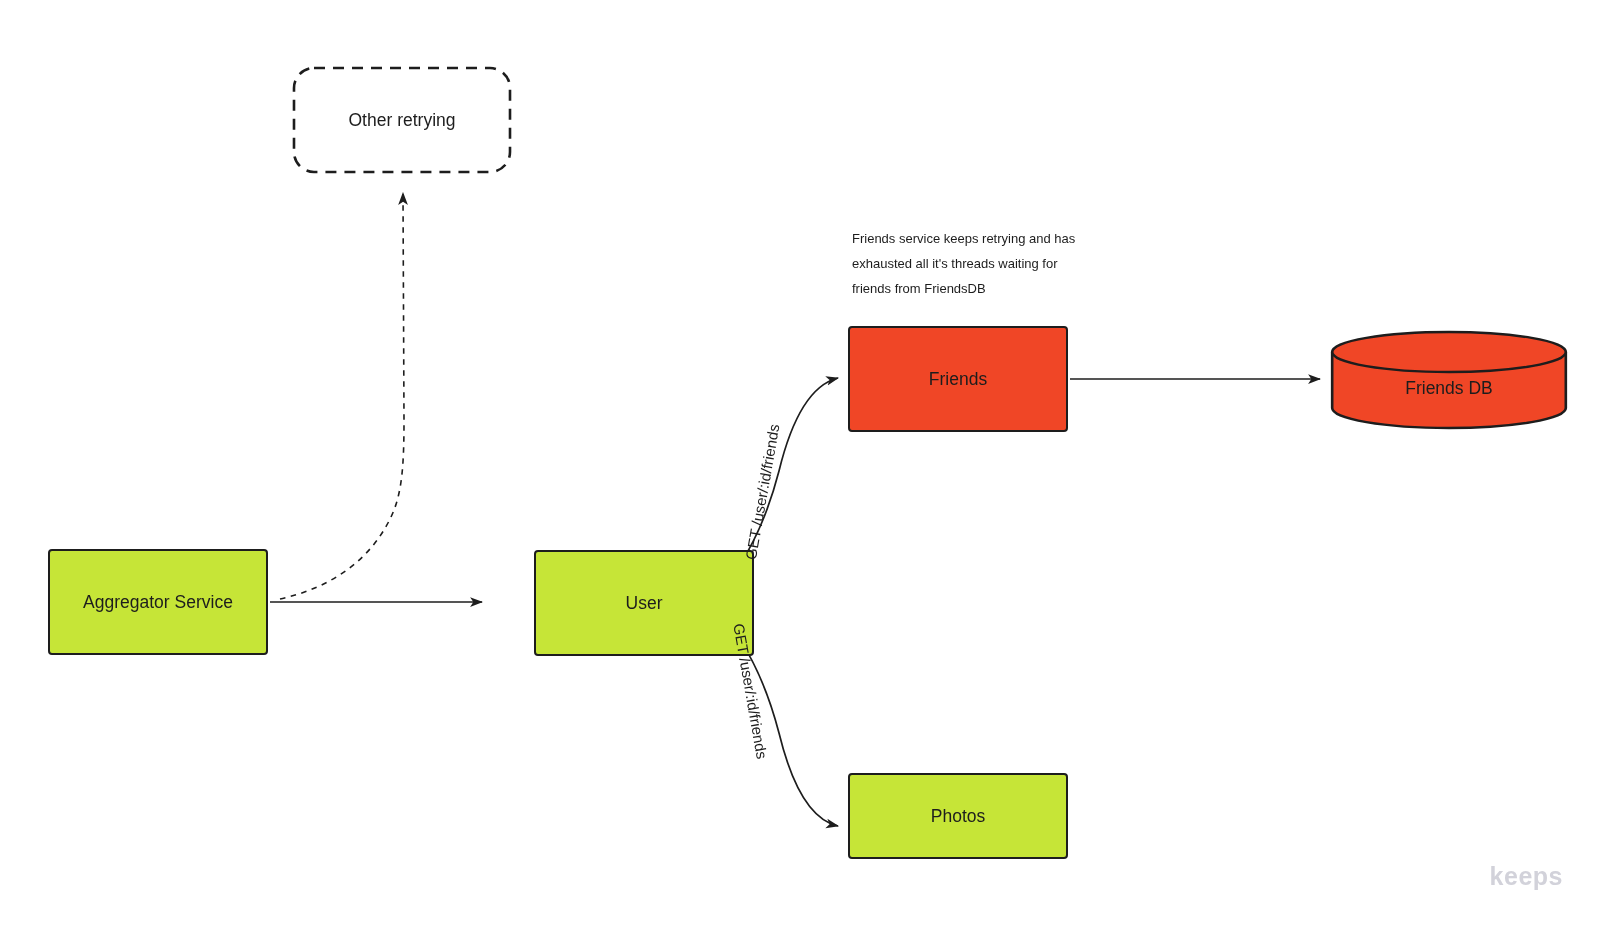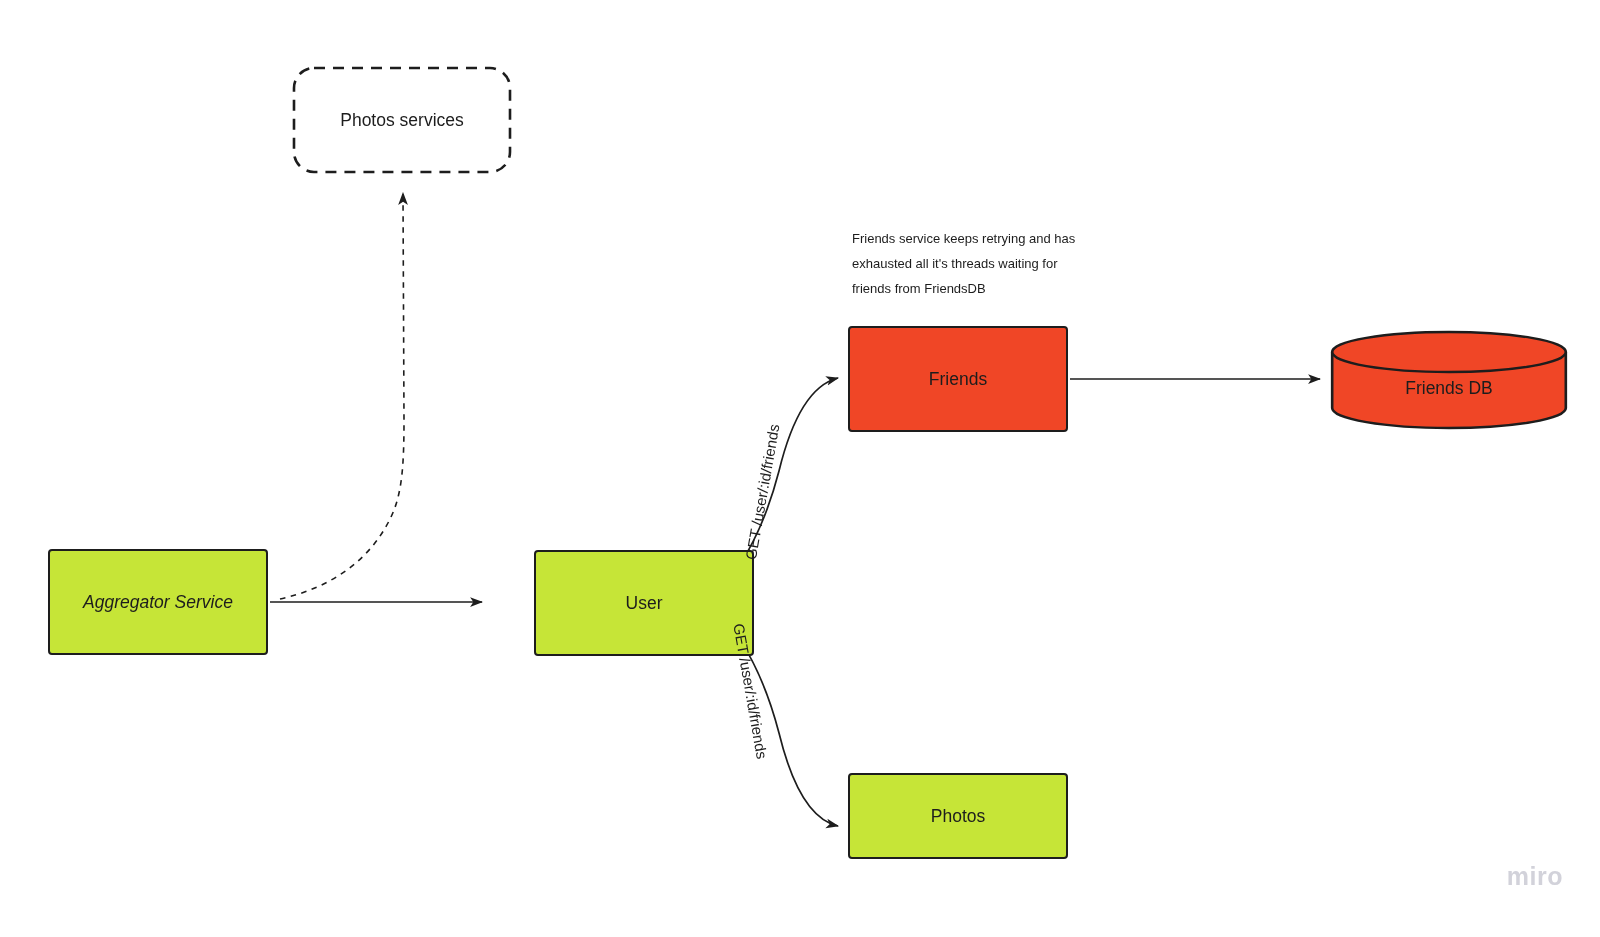--- a/index.html
+++ b/index.html
@@ -112,24 +112,24 @@
 
     <path d="M 711 604 C 746 638 766 683 779 733 C 789 774 806 819 838 826" fill="none" stroke="#1d1d1d" stroke-width="1.7" marker-end="url(#arrow)"></path>
 
     <path d="M 1070 379 L 1320 379" fill="none" stroke="#1d1d1d" stroke-width="1.7" marker-end="url(#arrow)"></path>
   </svg>
 
   <div class="node dashed-rect" style="left:292px; top:66px; width:220px; height:108px;">
     <svg class="dash-border" viewBox="0 0 220 108" preserveAspectRatio="none">
       <rect x="2" y="2" width="216" height="104" rx="20" ry="20" fill="#ffffff" stroke="#1d1d1d" stroke-width="2.6" stroke-dasharray="11 8"></rect>
     </svg>
-    <span>Photos services</span>
+    <span>Other retrying</span>
   </div>
 
-  <div class="node rect green" style="left:48px; top:549px; width:220px; height:106px;font-style:italic;">
+  <div class="node rect green" style="left:48px; top:549px; width:220px; height:106px;">
     <span>Aggregator Service</span>
   </div>
 
   <div class="node rect green" style="left:490px; top:550px; width:220px; height:106px;margin-left:44px;">
     <span>User</span>
   </div>
 
   <div class="node rect red" style="left:848px; top:326px; width:220px; height:106px;">
     <span>Friends</span>
   </div>
@@ -148,15 +148,15 @@
 
   <div class="annotation">
     <div>Friends service keeps retrying and has</div>
     <div>exhausted all it's threads waiting for</div>
     <div>friends from FriendsDB</div>
   </div>
 
   <div class="edge-label up">GET /user/:id/friends</div>
   <div class="edge-label down">GET /user/:id/friends</div>
 
-  <div class="watermark">miro</div>
+  <div class="watermark">keeps</div>
 
 </div>
 
 </body></html>

